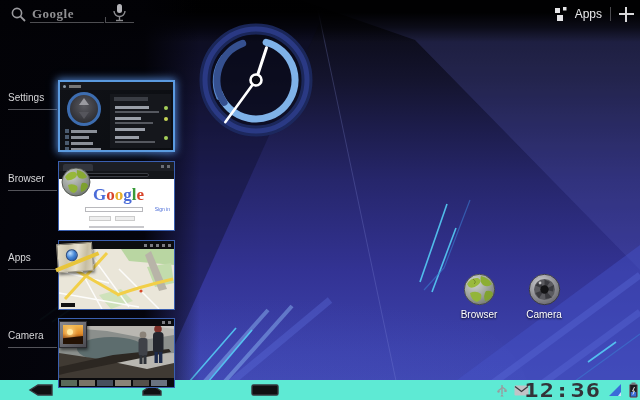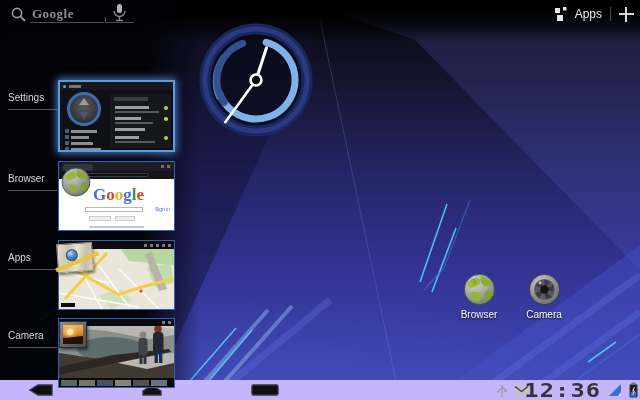--- a/index.html
+++ b/index.html
@@ -108,21 +108,21 @@
 
   
   .clock-widget { position:absolute; left:196px; top:20px; width:120px; height:120px; z-index:4; cursor:pointer; }
 
   
   .shortcut { position:absolute; width:64px; text-align:center; z-index:4; cursor:pointer; }
   .shortcut .ic-wrap { width:33px; height:33px; margin:0 auto; }
   .shortcut .sc-label { margin-top:3px; font-size:10px; color:#fff; text-shadow:0 1px 2px rgba(0,0,0,.9); }
 
   
-  .sysbar { position:absolute; left:0; top:380px; width:640px; height:20px; background:#c4b5fd; z-index:5; }
+  .sysbar { position:absolute; left:0; top:380px; width:640px; height:20px; background:#5eead4; z-index:5; }
   .nav-btns { position:absolute; left:28px; top:0; height:20px; display:flex; align-items:center; gap:86px; }
   .nav-btn { cursor:pointer; }
   .status-cluster { position:absolute; right:2px; top:0; height:20px; display:flex; align-items:center; gap:7px; cursor:pointer; }
   .sys-time { font-family:"DejaVu Sans Mono", monospace; font-weight:bold; font-size:20px; line-height:20px;
     color:#333338; letter-spacing:1px; transform:scaleX(1.18); transform-origin:right center; }
 </style>
 </head>
 <body>
 
 <div id="screen">

